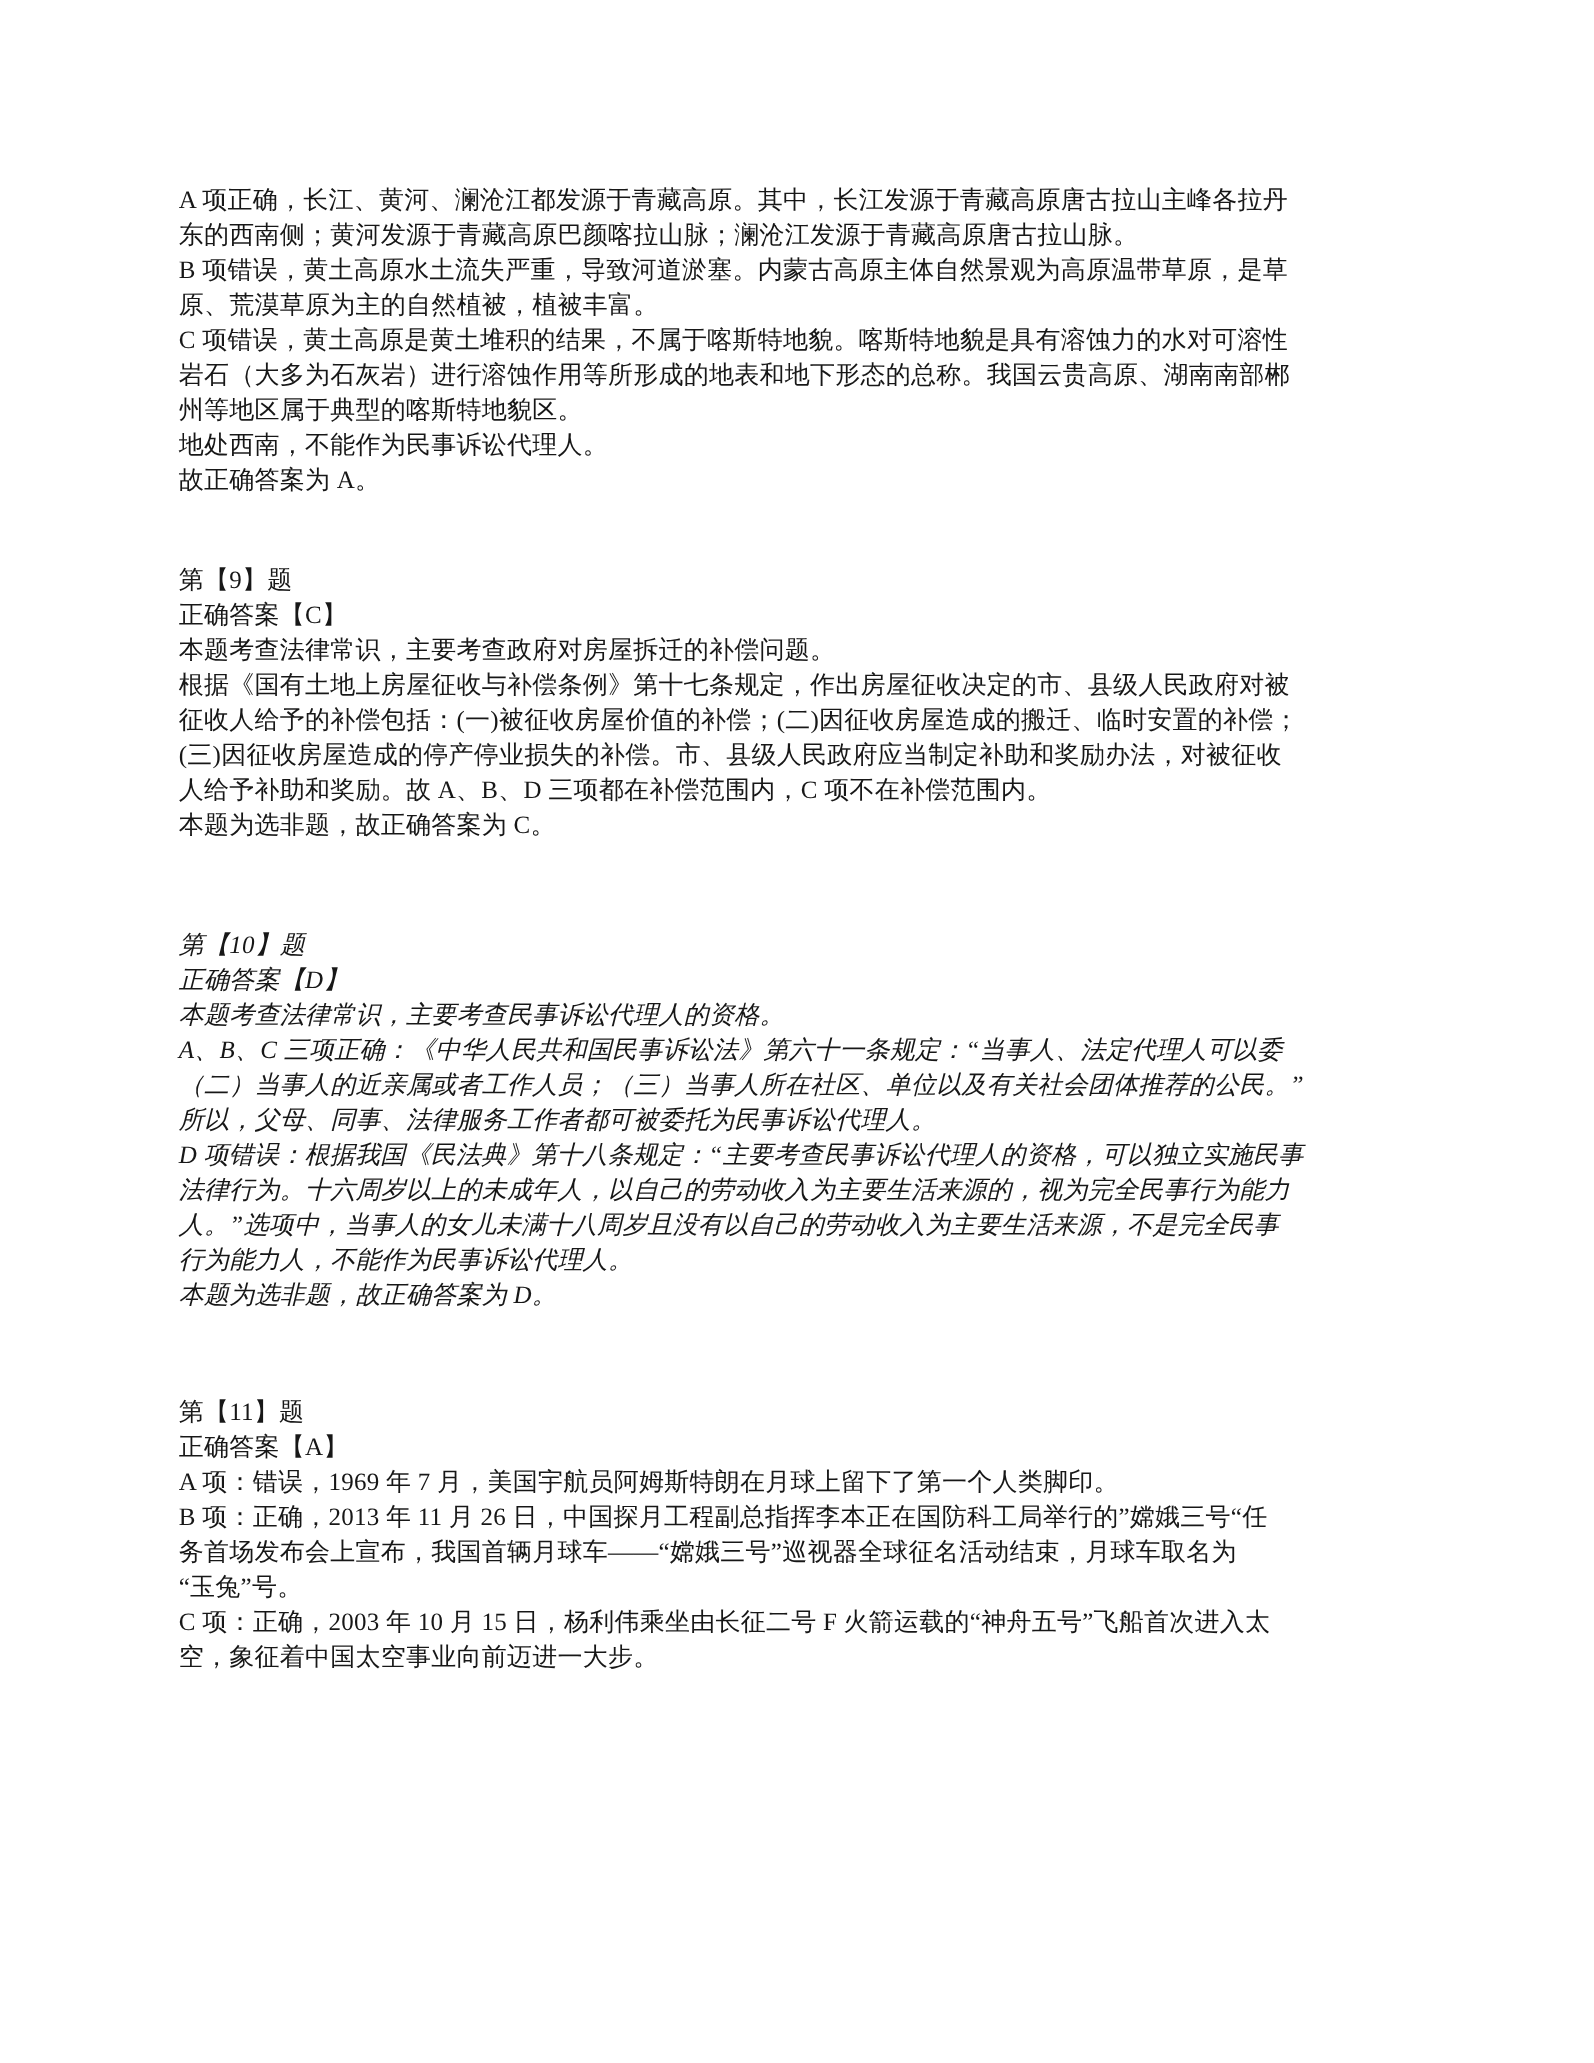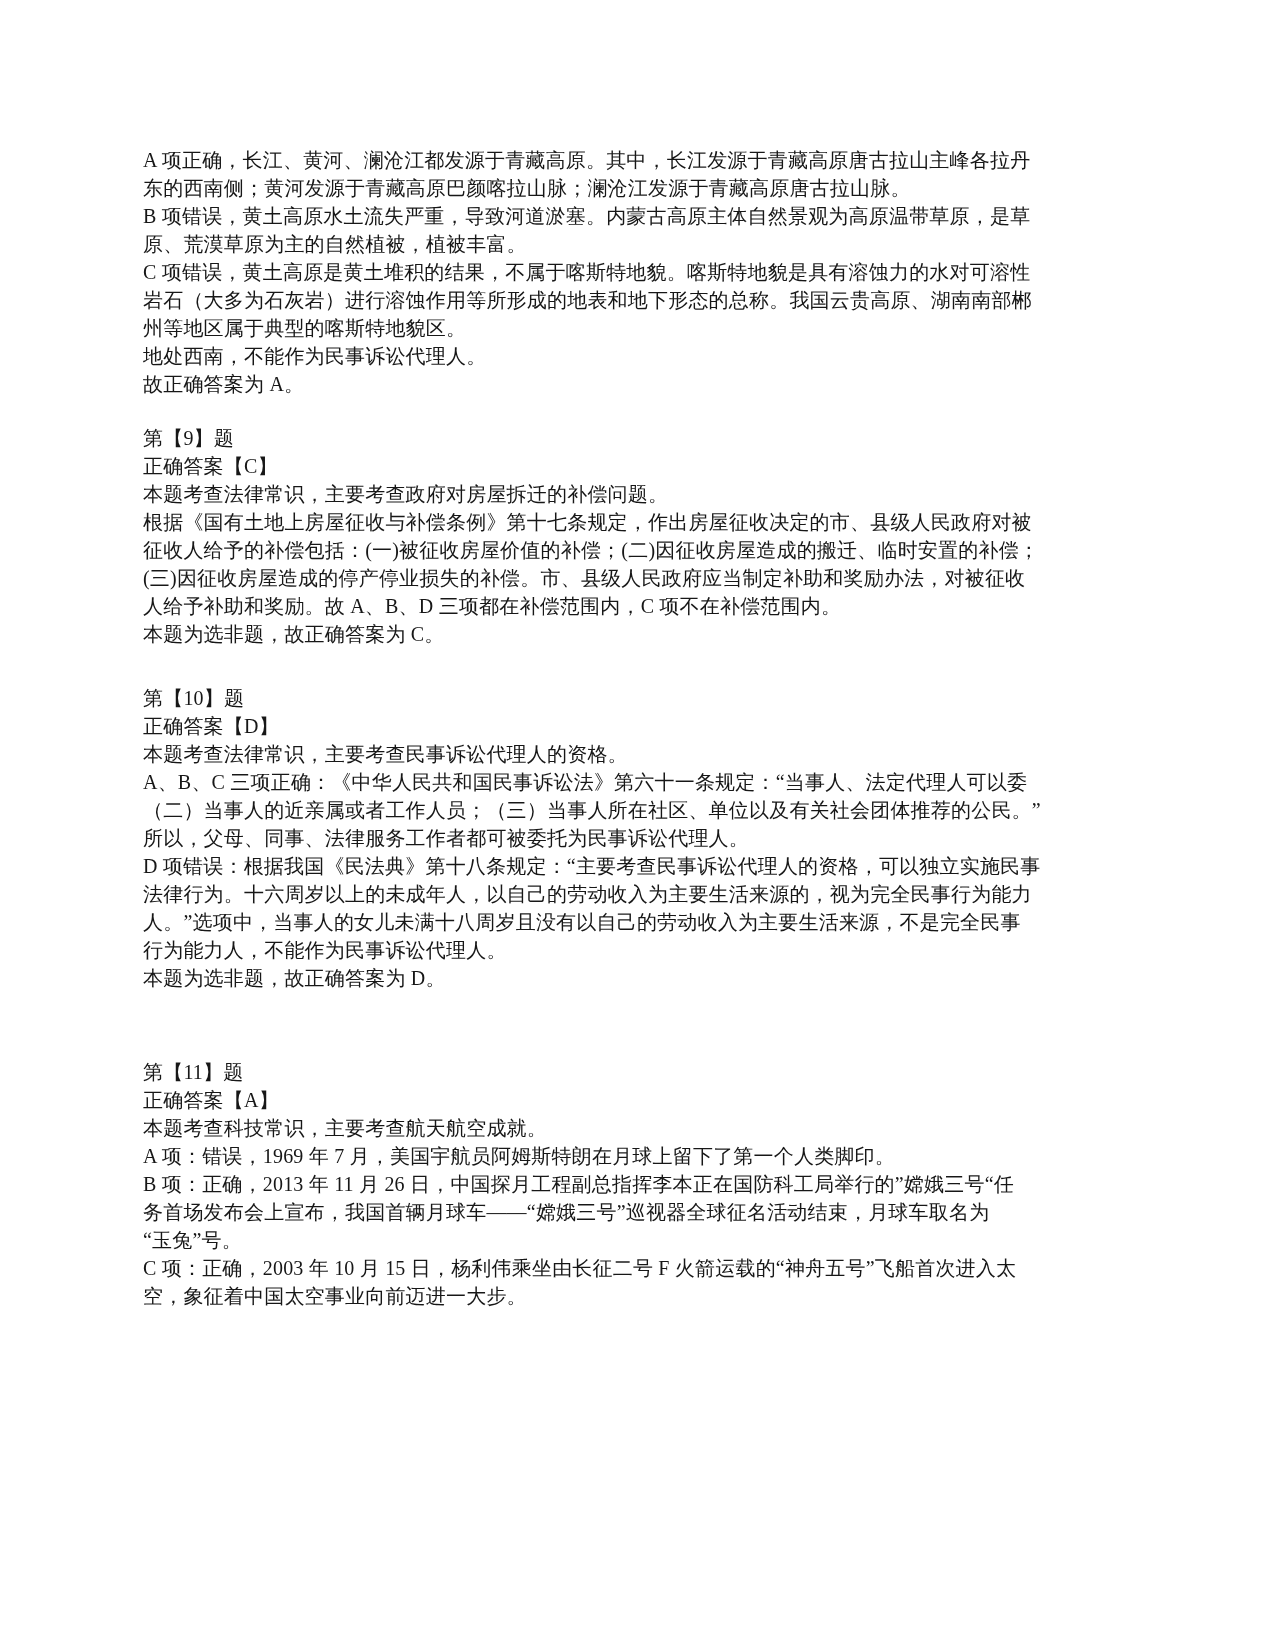--- a/index.html
+++ b/index.html
@@ -18,22 +18,22 @@
     position: absolute;
     left: 143px;
     top: 146px;
     width: 950px;
     font-family: "Liberation Serif", "DejaVu Serif", serif;
     font-size: 20px;
     line-height: 28px;
     color: #171717;
   }
   .block { }
-  .block.b2 { margin-top: 26px; }
-  .block.b3 { margin-top: 36px; }
+  .block.b2 { margin-top: 52px; }
+  .block.b3 { margin-top: 68px; font-style: italic; }
   .block.b4 { margin-top: 66px; }
   .ln {
     white-space: pre-wrap;
     min-height: 28px;
     letter-spacing: 0.2px;
   }
 </style>
 </head>
 <body>
 
@@ -73,21 +73,20 @@
       <div class="ln">D 项错误：根据我国《民法典》第十八条规定：“主要考查民事诉讼代理人的资格，可以独立实施民事</div>
       <div class="ln">法律行为。十六周岁以上的未成年人，以自己的劳动收入为主要生活来源的，视为完全民事行为能力</div>
       <div class="ln">人。”选项中，当事人的女儿未满十八周岁且没有以自己的劳动收入为主要生活来源，不是完全民事</div>
       <div class="ln">行为能力人，不能作为民事诉讼代理人。</div>
       <div class="ln">本题为选非题，故正确答案为 D。</div>
     </section>
 
     <section class="block b4">
       <div class="ln">第【11】题</div>
       <div class="ln">正确答案【A】</div>
-      <div class="ln">本题考查科技常识，主要考查航天航空成就。</div>
       <div class="ln">A 项：错误，1969 年 7 月，美国宇航员阿姆斯特朗在月球上留下了第一个人类脚印。</div>
       <div class="ln">B 项：正确，2013 年 11 月 26 日，中国探月工程副总指挥李本正在国防科工局举行的”嫦娥三号“任</div>
       <div class="ln">务首场发布会上宣布，我国首辆月球车——“嫦娥三号”巡视器全球征名活动结束，月球车取名为</div>
       <div class="ln">“玉兔”号。</div>
       <div class="ln">C 项：正确，2003 年 10 月 15 日，杨利伟乘坐由长征二号 F 火箭运载的“神舟五号”飞船首次进入太</div>
       <div class="ln">空，象征着中国太空事业向前迈进一大步。</div>
     </section>
 
   </div>
 </div>

